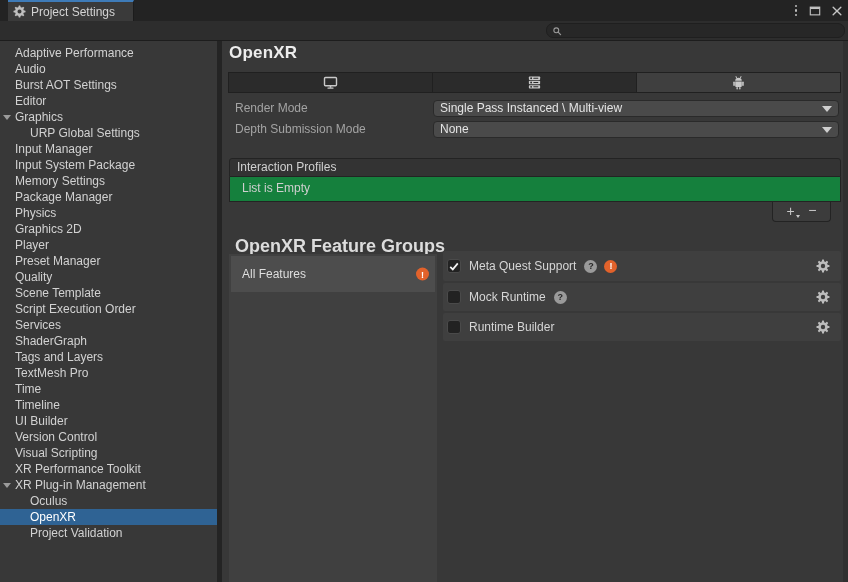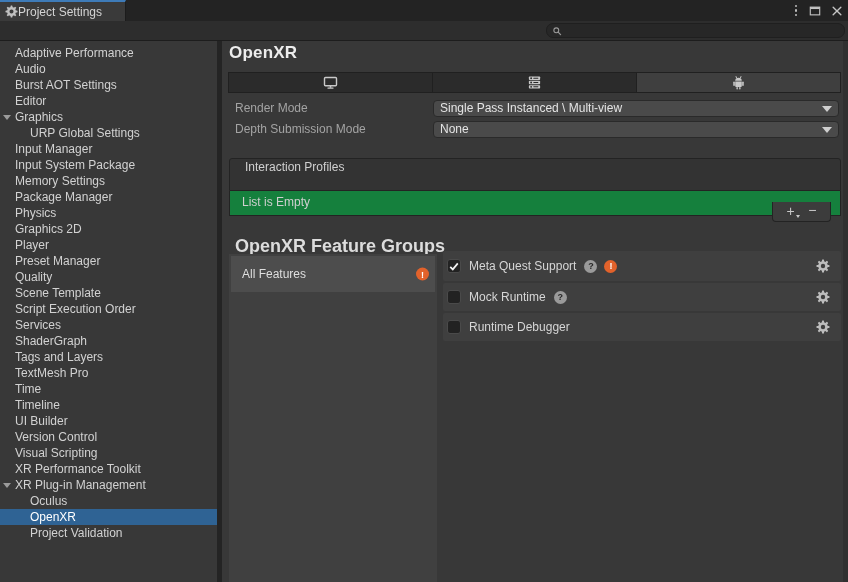--- a/index.html
+++ b/index.html
@@ -7,23 +7,23 @@
   .window{
     position:relative;width:848px;height:582px;overflow:hidden;
     background:#383838;
     font-family:"Liberation Sans","DejaVu Sans",sans-serif;
     font-size:12px;color:#d2d2d2;
     -webkit-font-smoothing:antialiased;
   }
   
   .titlebar{position:absolute;left:0;top:0;width:848px;height:21px;background:#232323;}
   .doc-tab{
-    position:absolute;left:0;top:0;width:126px;height:21px;background:#3a3a3a;
+    position:absolute;left:8px;top:0;width:126px;height:21px;background:#3a3a3a;
     border-top:2px solid #3e7bb8;border-right:1px solid #1c1c1c;
-    display:flex;align-items:center;padding-left:5px;color:#d4d4d4;
+    display:flex;align-items:center;padding-left:5px;gap:5px;color:#d4d4d4;
   }
   .win-controls{position:absolute;right:0;top:0;height:21px;display:flex;align-items:center;}
   .kebab{width:16px;height:14px;display:flex;flex-direction:column;align-items:center;justify-content:center;gap:2px;cursor:default;}
   .kebab i{width:2.5px;height:2.5px;border-radius:50%;background:#bdbdbd;display:block;}
   .winbtn{width:22px;height:21px;display:flex;align-items:center;justify-content:center;color:#c4c4c4;}
   
   .toolbar{position:absolute;left:0;top:21px;width:848px;height:20px;background:#2d2d2d;border-bottom:1px solid #1d1d1d;}
   .searchfield{
     position:absolute;left:546px;top:23px;width:299px;height:15px;
     background:#272727;border:1px solid #1f1f1f;border-radius:7px;
@@ -48,22 +48,22 @@
   .fld-label{position:absolute;left:235px;height:17px;line-height:17px;color:#a3a3a3;}
   .dropdown{
     position:absolute;left:433px;width:406px;height:17px;background:#4a4a4a;
     border:1px solid #2a2a2a;border-radius:4px;color:#e4e4e4;
     line-height:15px;padding-left:6px;
   }
   .dd-arrow{position:absolute;right:6px;top:5px;width:0;height:0;
     border-left:5px solid transparent;border-right:5px solid transparent;border-top:6px solid #cfcfcf;}
   
   .listbox{position:absolute;left:229px;top:158px;width:612px;}
-  .listbox .hdr{height:33px;background:#333333;border:1px solid #232323;border-radius:3px 3px 0 0;
-    line-height:17px;padding-left:15px;color:#d0d0d0;}
+  .listbox .hdr{height:19px;background:#333333;border:1px solid #232323;border-radius:3px 3px 0 0;
+    line-height:17px;padding-left:7px;color:#d0d0d0;}
   .listbox .bdy{height:25px;background:#15803d;border:1px solid #232323;border-top:none;
     line-height:23px;padding-left:12px;color:#cfcfcf;}
   .list-footer{position:absolute;left:772px;top:202px;width:59px;height:20px;background:#3c3c3c;
     border:1px solid #232323;border-top:none;border-radius:0 0 4px 4px;
     display:flex;align-items:center;justify-content:space-evenly;color:#c9c9c9;}
   .btn-plus{position:relative;font-size:14px;line-height:14px;top:-1px;}
   .btn-plus .caret{position:absolute;right:-5px;bottom:0px;width:0;height:0;
     border-left:2.5px solid transparent;border-right:2.5px solid transparent;border-top:3px solid #c9c9c9;}
   .btn-minus{font-size:14px;line-height:14px;position:relative;top:-2px;}
   
@@ -296,21 +296,21 @@
         <span class="feat-label">Mock Runtime</span>
         <span class="help-icon">?</span>
         <span class="gear-right">
           <svg width="14" height="14">
             <use href="#i-gear"></use>
           </svg>
         </span>
       </div>
       <div class="feat-row">
         <span class="checkbox"></span>
-        <span class="feat-label">Runtime Debugger</span>
+        <span class="feat-label">Runtime Builder</span>
         <span class="gear-right">
           <svg width="14" height="14">
             <use href="#i-gear"></use>
           </svg>
         </span>
       </div>
     </div>
 
 </div>
 

